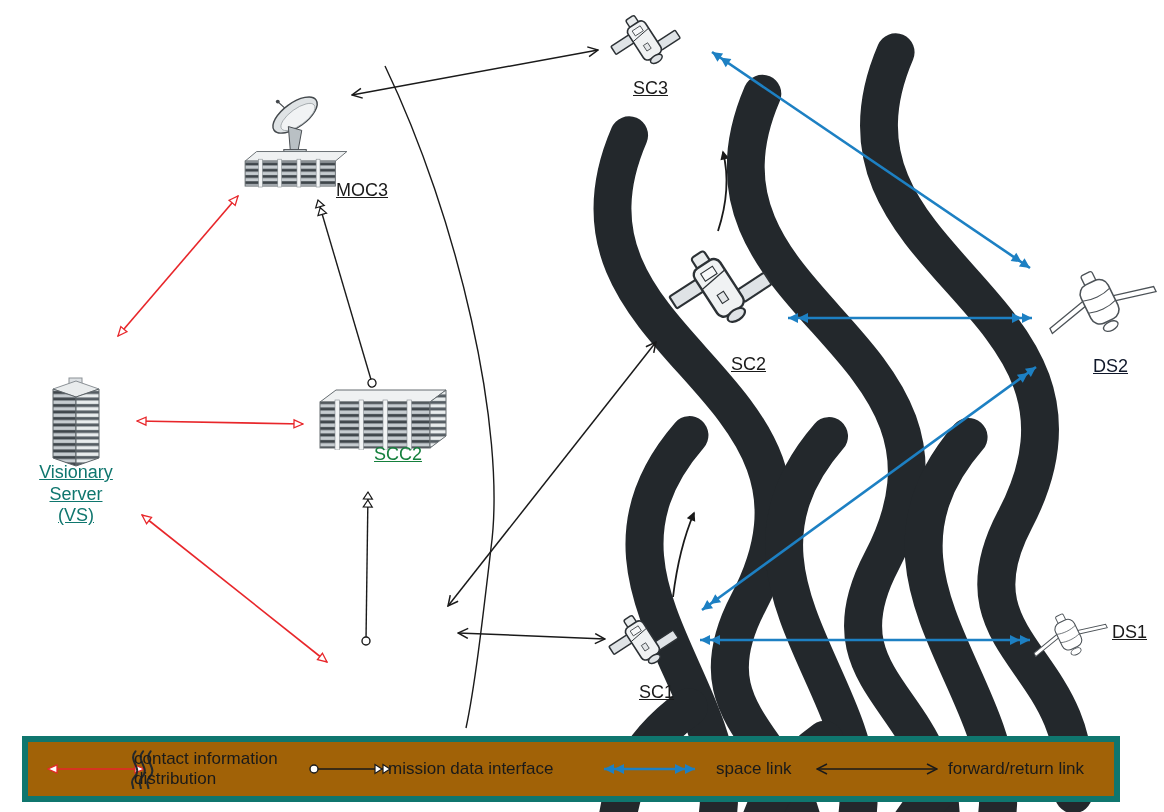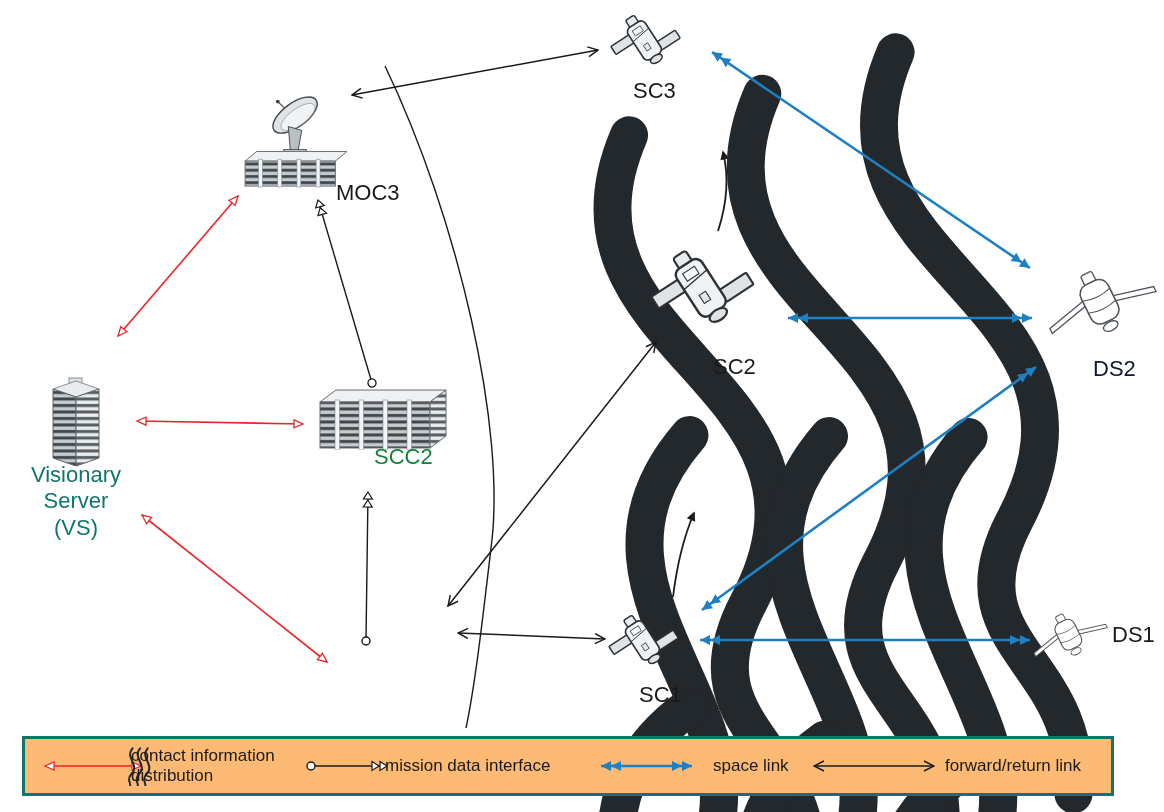--- a/index.html
+++ b/index.html
@@ -1,41 +1,41 @@
 <!DOCTYPE html>
 <html><head>
 <meta charset="utf-8">
 <style>
   html,body{margin:0;padding:0;background:#ffffff;}
   body{font-family:"Liberation Sans", sans-serif; color:#1a1a1a;}
   .stage{position:relative;width:1164px;height:812px;background:#fff;overflow:hidden;}
   #link-layer{position:absolute;left:0;top:0;}
   .node{position:absolute;}
-  .node-label{position:absolute;font-size:22px;white-space:nowrap;line-height:1.2;}
+  .node-label{position:absolute;font-size:18px;white-space:nowrap;line-height:1.2;text-decoration:underline;}
   
   #node-vs{left:43px;top:376px;}
   #node-vs .node-label{left:-32px;top:86px;width:130px;text-align:center;white-space:normal;}
   #node-moc3{left:243px;top:92px;}
   #node-moc3 .node-label{left:93px;top:88px;}
   #node-scc2{left:316px;top:386px;}
   #node-scc2 .node-label{left:58px;top:58px;}
   #node-moc1{left:346px;top:610px;}
   #node-moc1 .node-label{left:42px;top:86px;}
   #node-sc3{left:610px;top:8px;}
   #node-sc3 .node-label{left:23px;top:70px;}
-  #node-sc2{left:650px;top:240px;}
+  #node-sc2{left:668px;top:240px;}
   #node-sc2 .node-label{left:63px;top:114px;}
   #node-sc1{left:608px;top:608px;}
   #node-sc1 .node-label{left:31px;top:74px;}
   #node-ds2{left:1044px;top:266px;}
   #node-ds2 .node-label{left:49px;top:90px;}
   #node-ds1{left:1030px;top:610px;}
   #node-ds1 .node-label{left:82px;top:12px;}
   
-  .legend{position:absolute;left:22px;top:736px;width:1086px;height:54px;border:3px solid #0f766e;background:#fdba74;}
+  .legend{position:absolute;left:22px;top:736px;width:1086px;height:54px;border:6px solid #0f766e;background:#a16207;}
   .lg-g{position:absolute;}
   .lg-t{position:absolute;font-size:17px;line-height:20px;}
   .lg-t.two{width:180px;white-space:normal;}
 </style>
 </head>
 <body>
 
 <div class="stage">
 
   <svg id="link-layer" width="1164" height="812" viewBox="0 0 1164 812">

